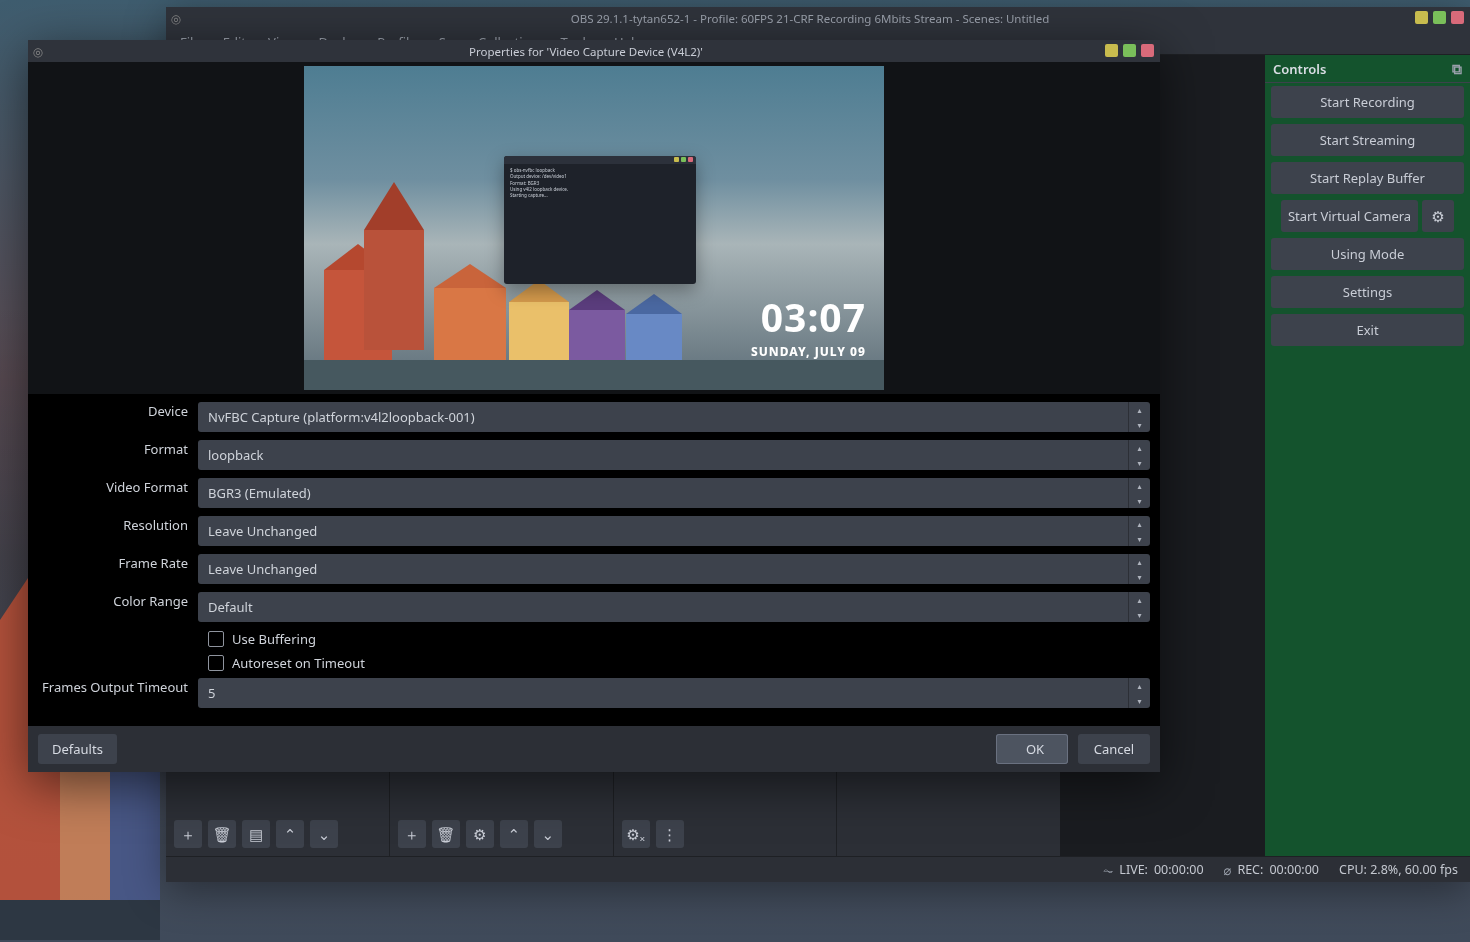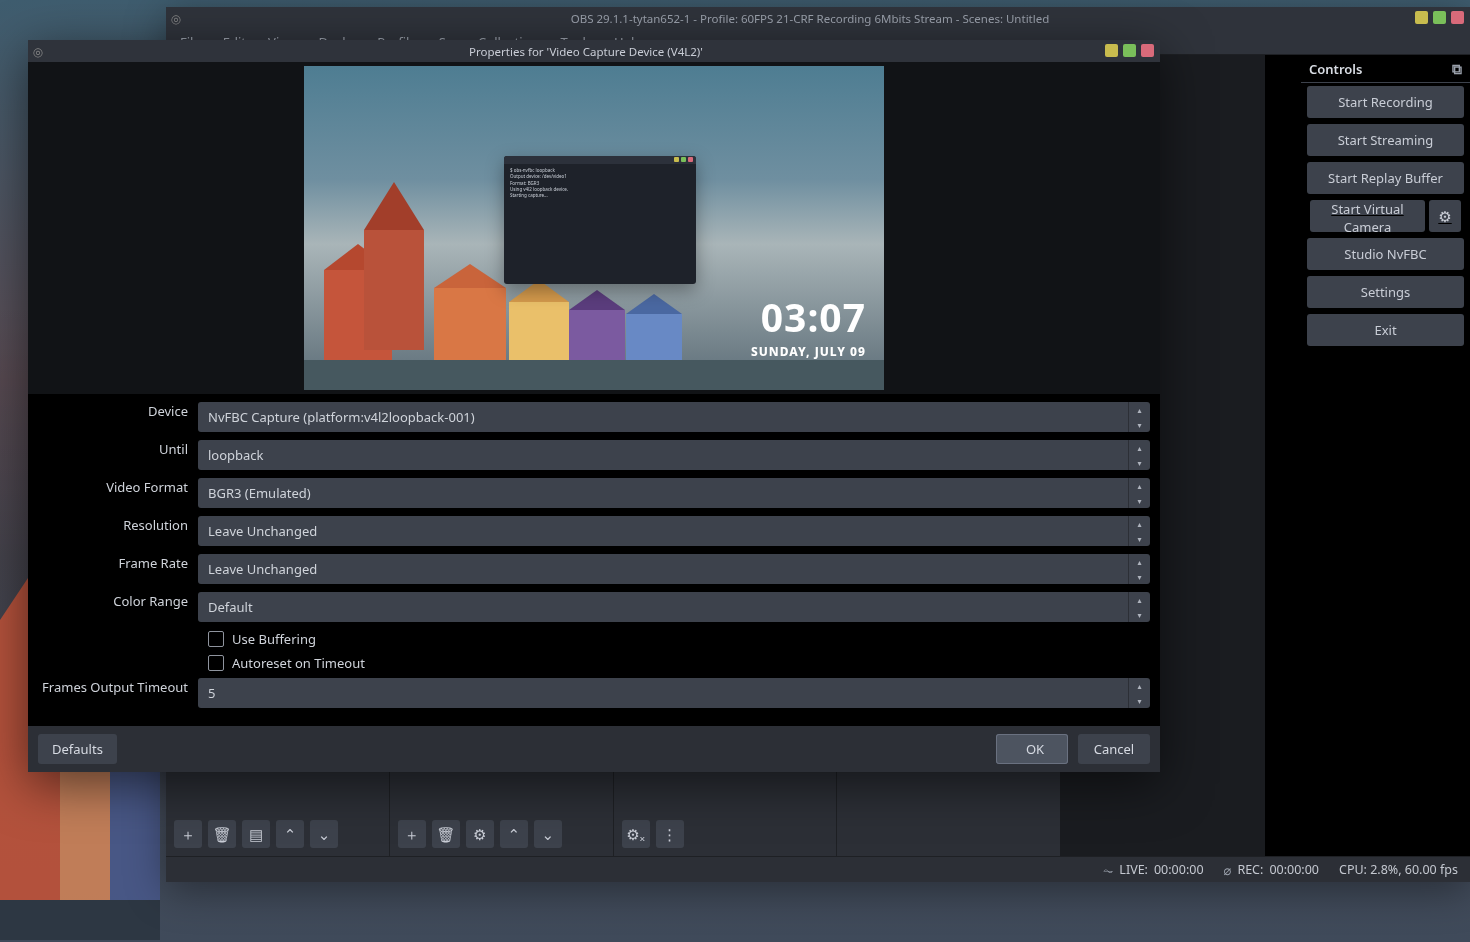--- a/index.html
+++ b/index.html
@@ -68,24 +68,23 @@
   .menubar span { cursor: default; }
 
   .main-body { flex: 1; display: flex; }
   .preview-area {
     flex: 1;
     background: #1a1c20;
     position: relative;
   }
   .controls-panel {
     width: 205px;
-    background: #000000;
+    background: #14532d;
     display: flex;
     flex-direction: column;
-    padding-left: 36px;
   }
   .controls-head {
     height: 28px;
     display: flex;
     align-items: center;
     justify-content: space-between;
     padding: 0 8px;
     font-size: 13px;
     font-weight: 600;
     color: #d9dde4;
@@ -95,21 +94,21 @@
   .ctrl-btn {
     margin: 3px 6px;
     height: 32px;
     background: #3d424c;
     border: none;
     color: #c9cdd6;
     font-size: 13px;
     border-radius: 3px;
     cursor: pointer;
   }
-  .ctrl-row { display: flex; margin: 3px 9px; gap: 4px; text-decoration: underline; }
+  .ctrl-row { display: flex; margin: 3px 16px; gap: 4px; }
   .ctrl-row .ctrl-btn { margin: 0; flex: 1; }
   .ctrl-gear {
     width: 32px; height: 32px;
     background: #3d424c; border: none; color: #c9cdd6; border-radius: 3px; cursor: pointer;
     font-size: 15px;
   }
 
   .bottom-panels {
     position: absolute;
     left: 0; right: 205px; bottom: 0;
@@ -349,21 +348,21 @@
         <span>Controls</span>
         <span class="popout">⧉</span>
       </div>
       <button class="ctrl-btn">Start Recording</button>
       <button class="ctrl-btn">Start Streaming</button>
       <button class="ctrl-btn">Start Replay Buffer</button>
       <div class="ctrl-row">
         <button class="ctrl-btn">Start Virtual Camera</button>
         <button class="ctrl-gear">⚙</button>
       </div>
-      <button class="ctrl-btn">Studio NvFBC</button>
+      <button class="ctrl-btn">Using Mode</button>
       <button class="ctrl-btn">Settings</button>
       <button class="ctrl-btn">Exit</button>
     </aside>
   </div>
 
   <div class="statusbar">
     <div class="st-item">
       <span class="st-icon">⏦</span>
       <span>LIVE:</span>
       <span>00:00:00</span>
@@ -446,21 +445,21 @@
       <div class="form-label">Device</div>
       <div class="combo">
         <span>NvFBC Capture (platform:v4l2loopback-001)</span>
         <div class="spin">
             <span>▴</span>
             <span>▾</span>
           </div>
       </div>
     </div>
     <div class="form-row">
-      <div class="form-label">Until</div>
+      <div class="form-label">Format</div>
       <div class="combo">
         <span>loopback</span>
         <div class="spin">
             <span>▴</span>
             <span>▾</span>
           </div>
       </div>
     </div>
     <div class="form-row">
       <div class="form-label">Video Format</div>

